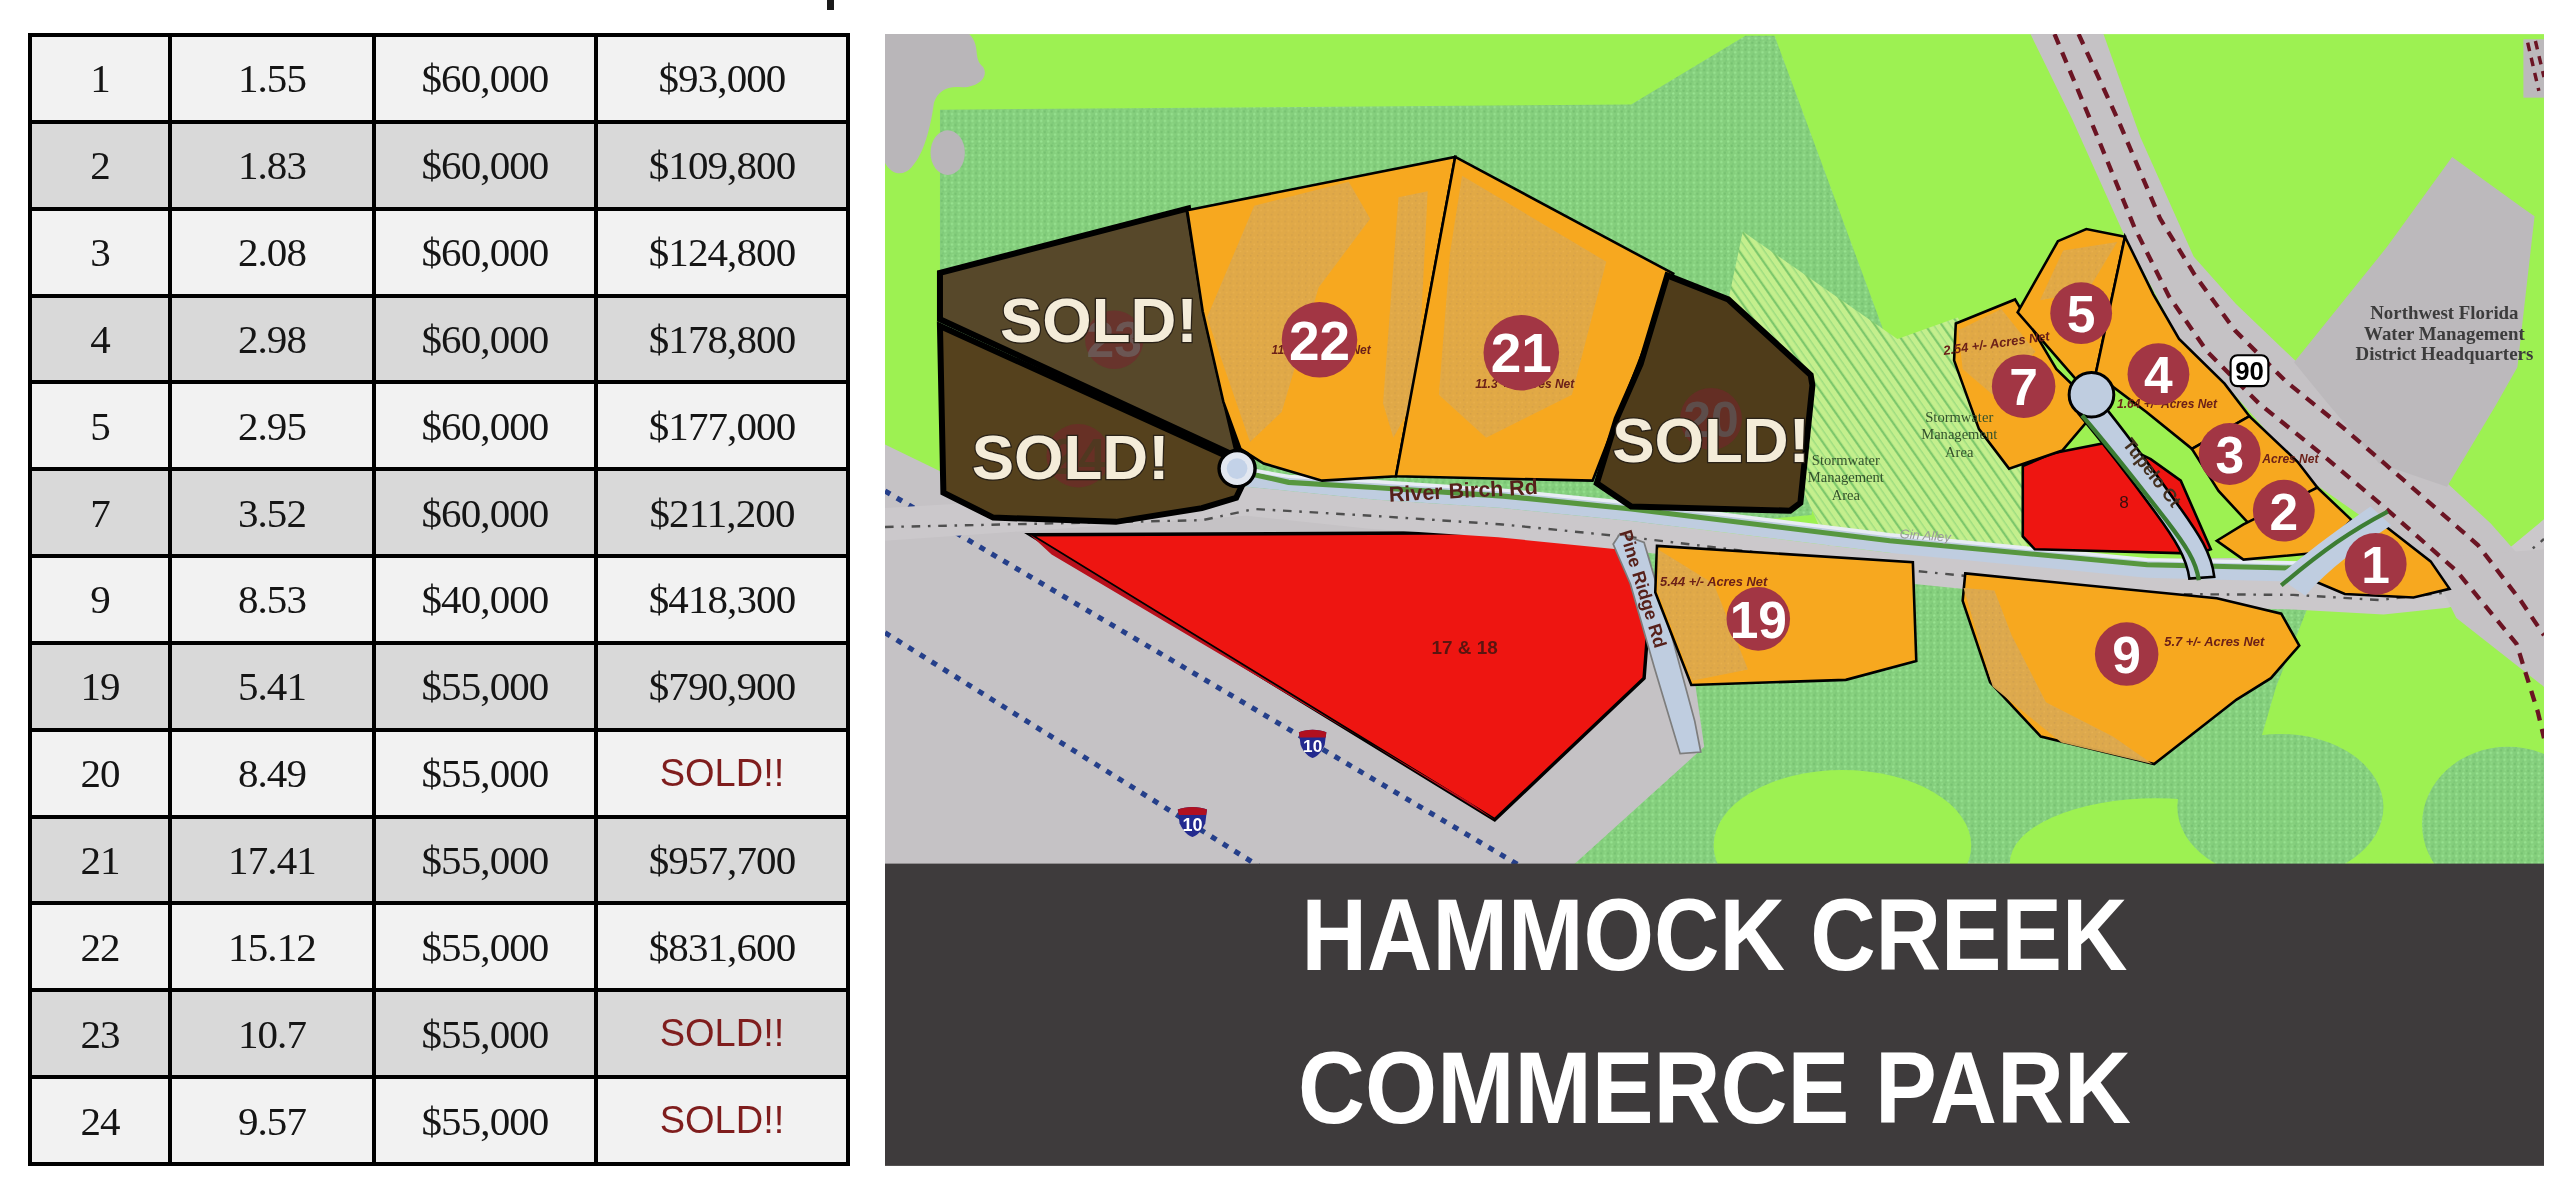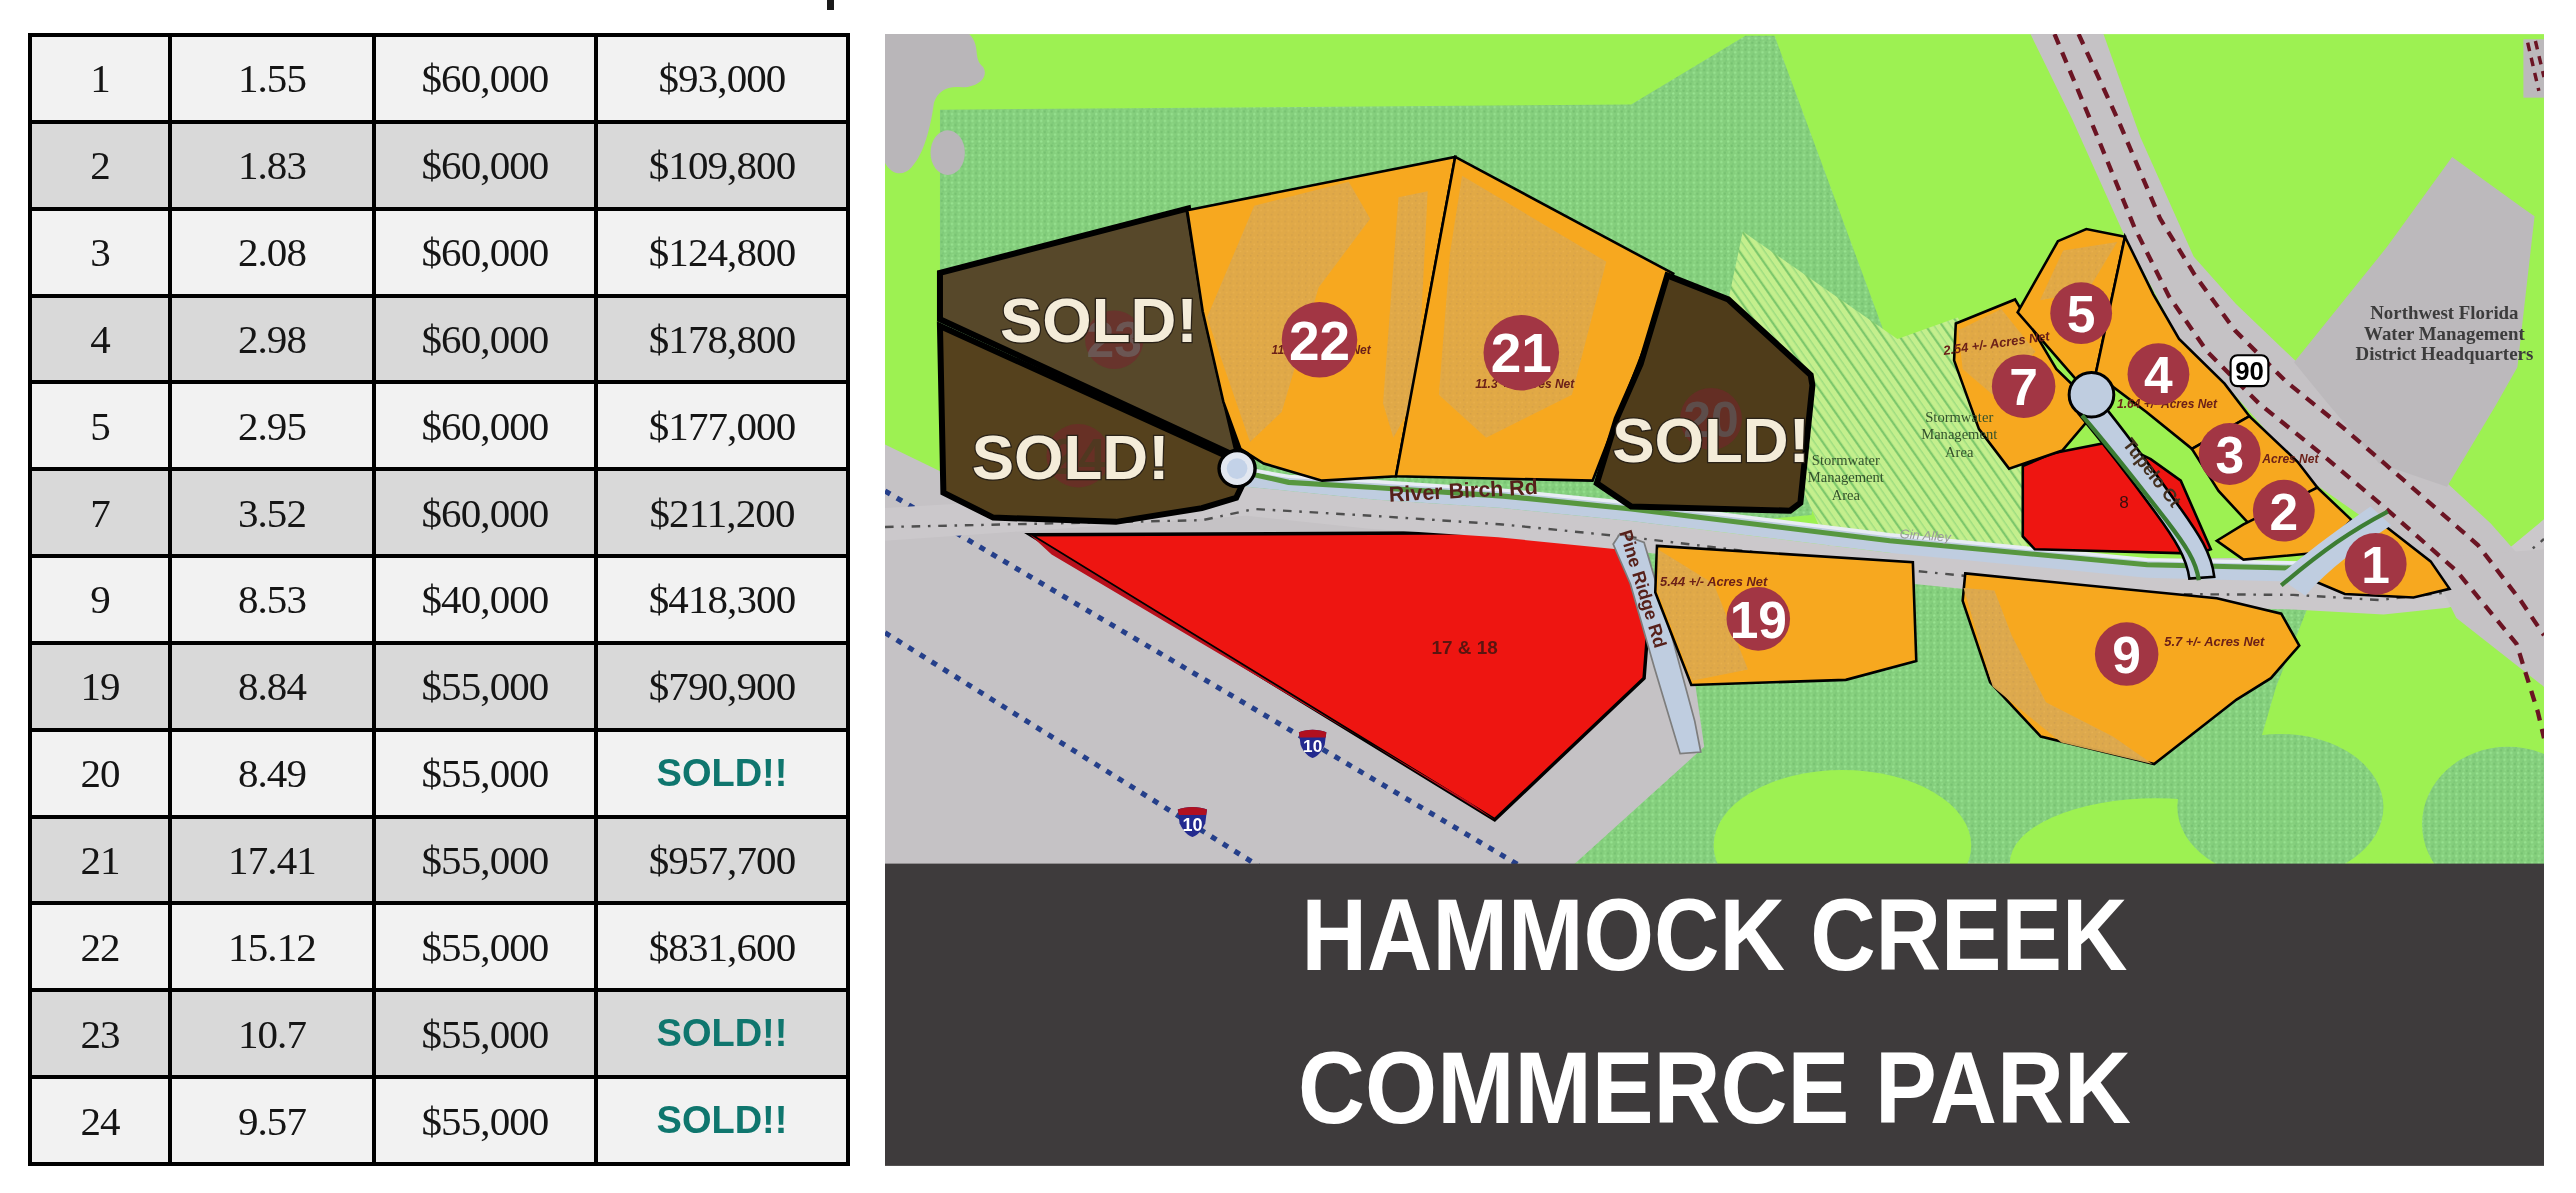--- a/index.html
+++ b/index.html
@@ -5,21 +5,21 @@
   html,body{margin:0;padding:0;background:#ffffff;width:2576px;height:1194px;overflow:hidden;}
   *{box-sizing:border-box;}
   body{font-family:"Liberation Sans",sans-serif;}
   .tablewrap{position:absolute;left:28px;top:33px;width:818px;height:1133px;}
   table.price{border-collapse:collapse;width:818px;height:1133px;table-layout:fixed;}
   table.price td,table.price th{border:4.3px solid #000;text-align:center;vertical-align:middle;padding:0;}
   table.price th{background:#3f3f3f;color:#fff;font-family:"Liberation Sans",sans-serif;font-weight:bold;font-size:39px;}
   table.price td{font-family:"Liberation Serif",serif;font-size:41px;color:#151515;letter-spacing:-0.9px;}
   tr.a td{background:#f2f2f2;}
   tr.b td{background:#d9d9d9;}
-  table.price td.sold{font-family:"Liberation Sans",sans-serif;font-weight:bold;font-size:38px;letter-spacing:0;color:#0f766e;}
+  table.price td.sold{font-family:"Liberation Sans",sans-serif;font-weight:normal;font-size:38px;letter-spacing:0;color:#7f1d1d;}
   .c1{width:140px;} .c2{width:204px;} .c3{width:222px;} .c4{width:252px;}
   .mapwrap{position:absolute;left:885px;top:34px;width:1659px;height:1132px;}
 </style>
 </head>
 <body>
 
 <div style="position:absolute;left:827px;top:0;width:6.9px;height:10.3px;background:#1a1a1a;"></div>
 <div class="tablewrap">
 <table class="price">
   <colgroup>
@@ -66,21 +66,21 @@
           <td>$211,200</td>
         </tr>
   <tr class="a">
           <td>9</td>
           <td>8.53</td>
           <td>$40,000</td>
           <td>$418,300</td>
         </tr>
   <tr class="b">
           <td>19</td>
-          <td>8.84</td>
+          <td>5.41</td>
           <td>$55,000</td>
           <td>$790,900</td>
         </tr>
   <tr class="a">
           <td>20</td>
           <td>8.49</td>
           <td>$55,000</td>
           <td class="sold">SOLD!!</td>
         </tr>
   <tr class="b">

